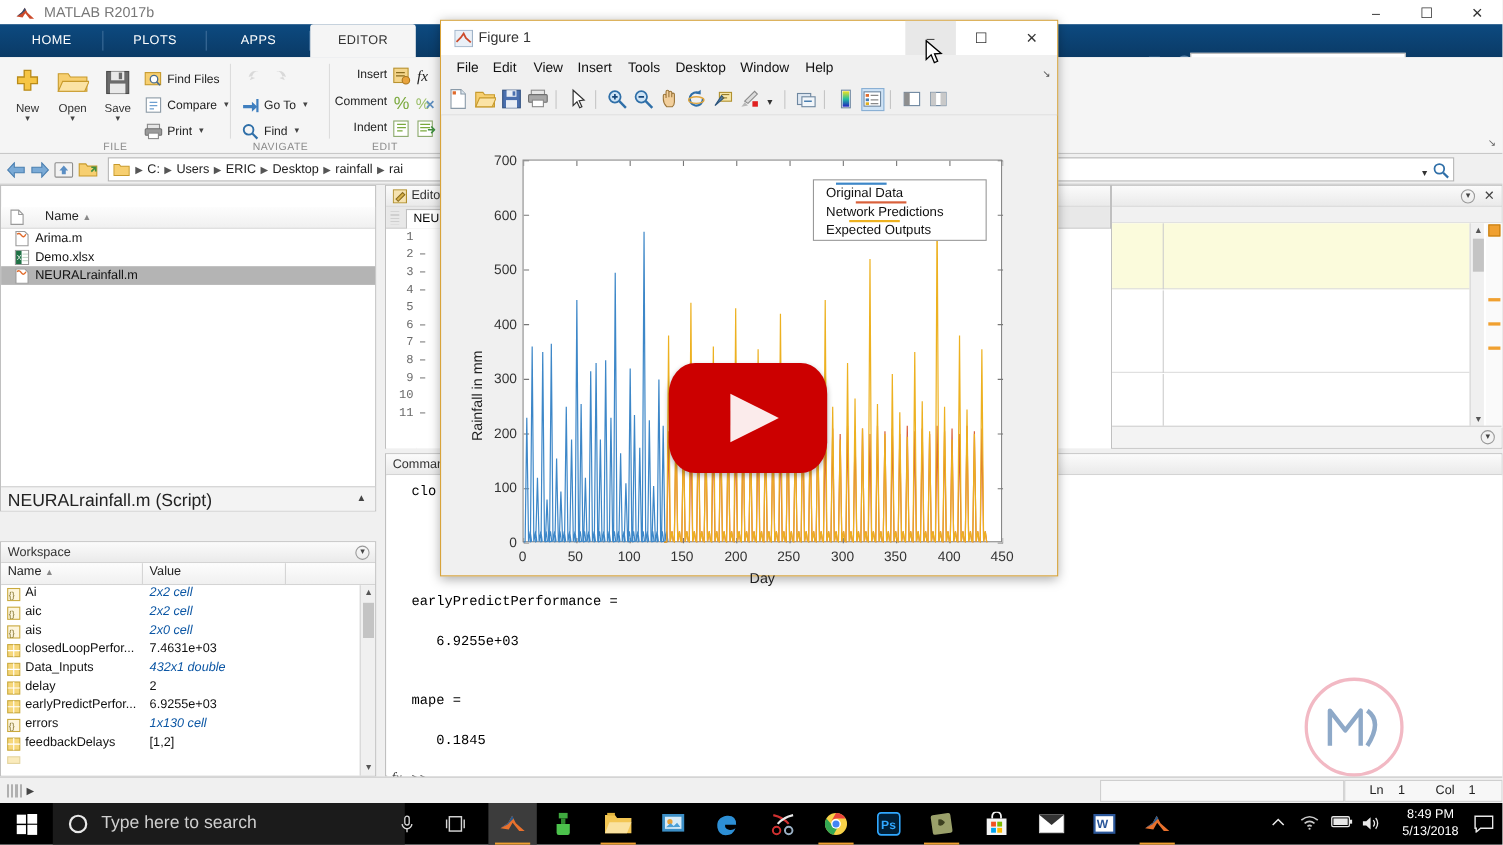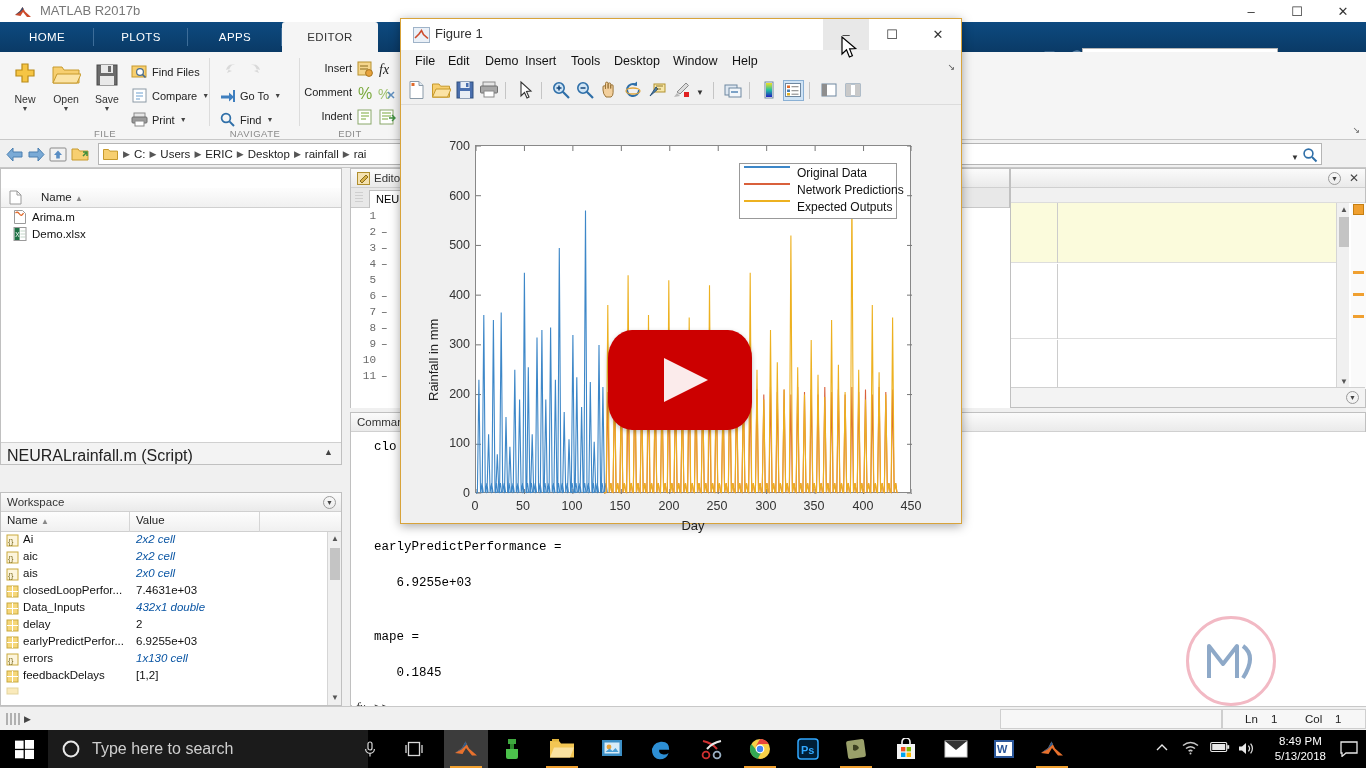--- a/index.html
+++ b/index.html
@@ -127,21 +127,21 @@
   .tb-ic { position:absolute; top:4px; width:21px; height:21px; }
   .tb-sep { position:absolute; top:6px; width:1px; height:17px; background:#c5c5c5; }
   .fig-canvas { position:absolute; left:1px; top:86px; width:558px; height:417px; background:#f0f0f0; }
 
   .axes-box { position:absolute; background:#fff; border:1px solid #888; }
   .ytick { position:absolute; text-align:right; font-size:12.5px; color:#333; }
   .xtick { position:absolute; text-align:center; font-size:12.5px; color:#333; }
   .axlabel-y { position:absolute; font-size:13px; color:#222; transform:rotate(-90deg); transform-origin:0 0; white-space:nowrap; }
   .axlabel-x { position:absolute; font-size:13px; color:#222; text-align:center; }
   .legend-box { position:absolute; background:#fff; border:1px solid #999; }
-  .leg-row { position:absolute; left:4px; height:17px; display:flex; align-items:flex-start; }
+  .leg-row { position:absolute; left:4px; height:17px; display:flex; align-items:center;flex-direction:column; }
   .leg-line { width:46px; height:2px; }
   .leg-txt { font-size:12px; color:#111; margin-left:7px; white-space:nowrap; }
 
   
   #yt { position:absolute; left:608px; top:330px; width:144px; height:100px; }
   #yt .btn { width:144px; height:100px; background:#cc0000; border-radius:24px/28px; position:relative;
              box-shadow:0 2px 5px rgba(0,0,0,.25); }
   #yt .tri { position:absolute; left:56px; top:28px; width:0; height:0;
              border-left:44px solid #fff; border-top:22px solid transparent; border-bottom:22px solid transparent;
              opacity:.92; }
@@ -482,20 +482,29 @@
       </div>
       <div class="frow" style="top:0;">
         <span class="fic">
           <svg width="14" height="14" viewBox="0 0 14 14">
               <path d="M1.5 0.5 h8 l3 3 v10 h-11 z" fill="#fff" stroke="#9a9a9a"></path>
               <path d="M2.5 3 q2 -2 4 1 t4 -1" stroke="#e06a2b" stroke-width="1.3" fill="none"></path>
             </svg>
         </span>
         <span>Arima.m</span>
       </div>
+      <div class="frow sel" style="top:34px;">
+        <span class="fic">
+          <svg width="14" height="14" viewBox="0 0 14 14">
+              <path d="M1.5 0.5 h8 l3 3 v10 h-11 z" fill="#fff" stroke="#9a9a9a"></path>
+              <path d="M2.5 3 q2 -2 4 1 t4 -1" stroke="#e06a2b" stroke-width="1.3" fill="none"></path>
+            </svg>
+        </span>
+        <span>NEURALrainfall.m</span>
+      </div>
     </div>
     <div style="position:absolute;left:0;bottom:0;width:100%;height:22px;background:#f3f3f3;border-top:1px solid #d0d0d0;">
       <span style="position:absolute;left:6px;top:4px;font-size:16px;color:#222;">NEURALrainfall.m  (Script)</span>
       <span style="position:absolute;right:8px;top:4px;font-size:9px;color:#444;">▲</span>
     </div>
   </div>
 
   <div class="panel" style="left:0;top:492px;width:342px;height:214px;">
     <div class="panel-hdr">
       <span>Workspace</span>
@@ -738,21 +747,21 @@
     <div class="fig-winbtns">
       <div class="fig-wb hot">–</div>
       <div class="fig-wb">☐</div>
       <div class="fig-wb">✕</div>
     </div>
   </div>
 
   <div class="fig-menu">
     <span class="mi" style="left:14px;">File</span>
     <span class="mi" style="left:47px;">Edit</span>
-    <span class="mi" style="left:84px;">Demo</span>
+    <span class="mi" style="left:84px;">View</span>
     <span class="mi" style="left:124px;">Insert</span>
     <span class="mi" style="left:170px;">Tools</span>
     <span class="mi" style="left:213px;">Desktop</span>
     <span class="mi" style="left:272px;">Window</span>
     <span class="mi" style="left:331px;">Help</span>
     <span style="position:absolute;right:6px;top:12px;font-size:9px;color:#555;">↘</span>
   </div>
 
   <div class="fig-toolbar">
     <span class="tb-ic" style="left:6px;">

